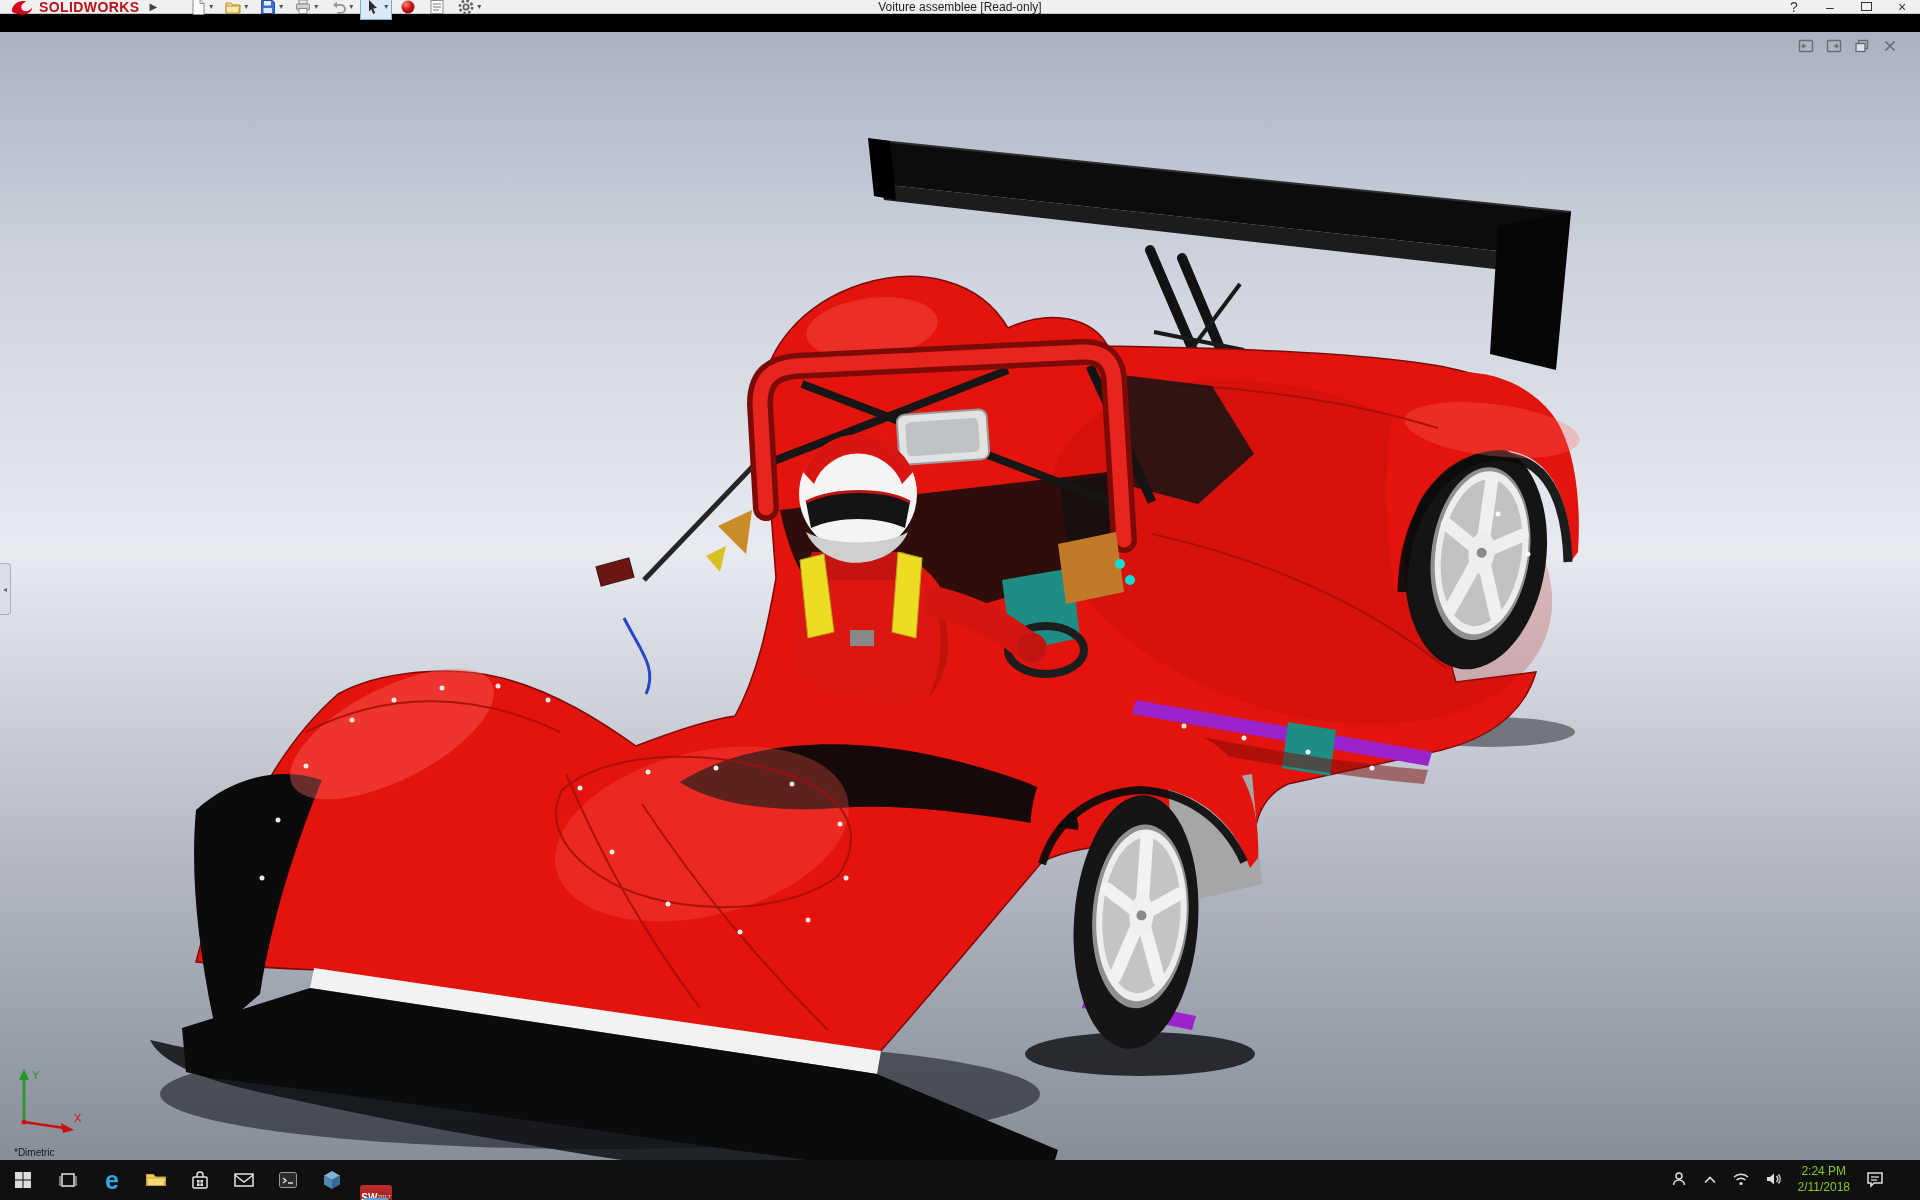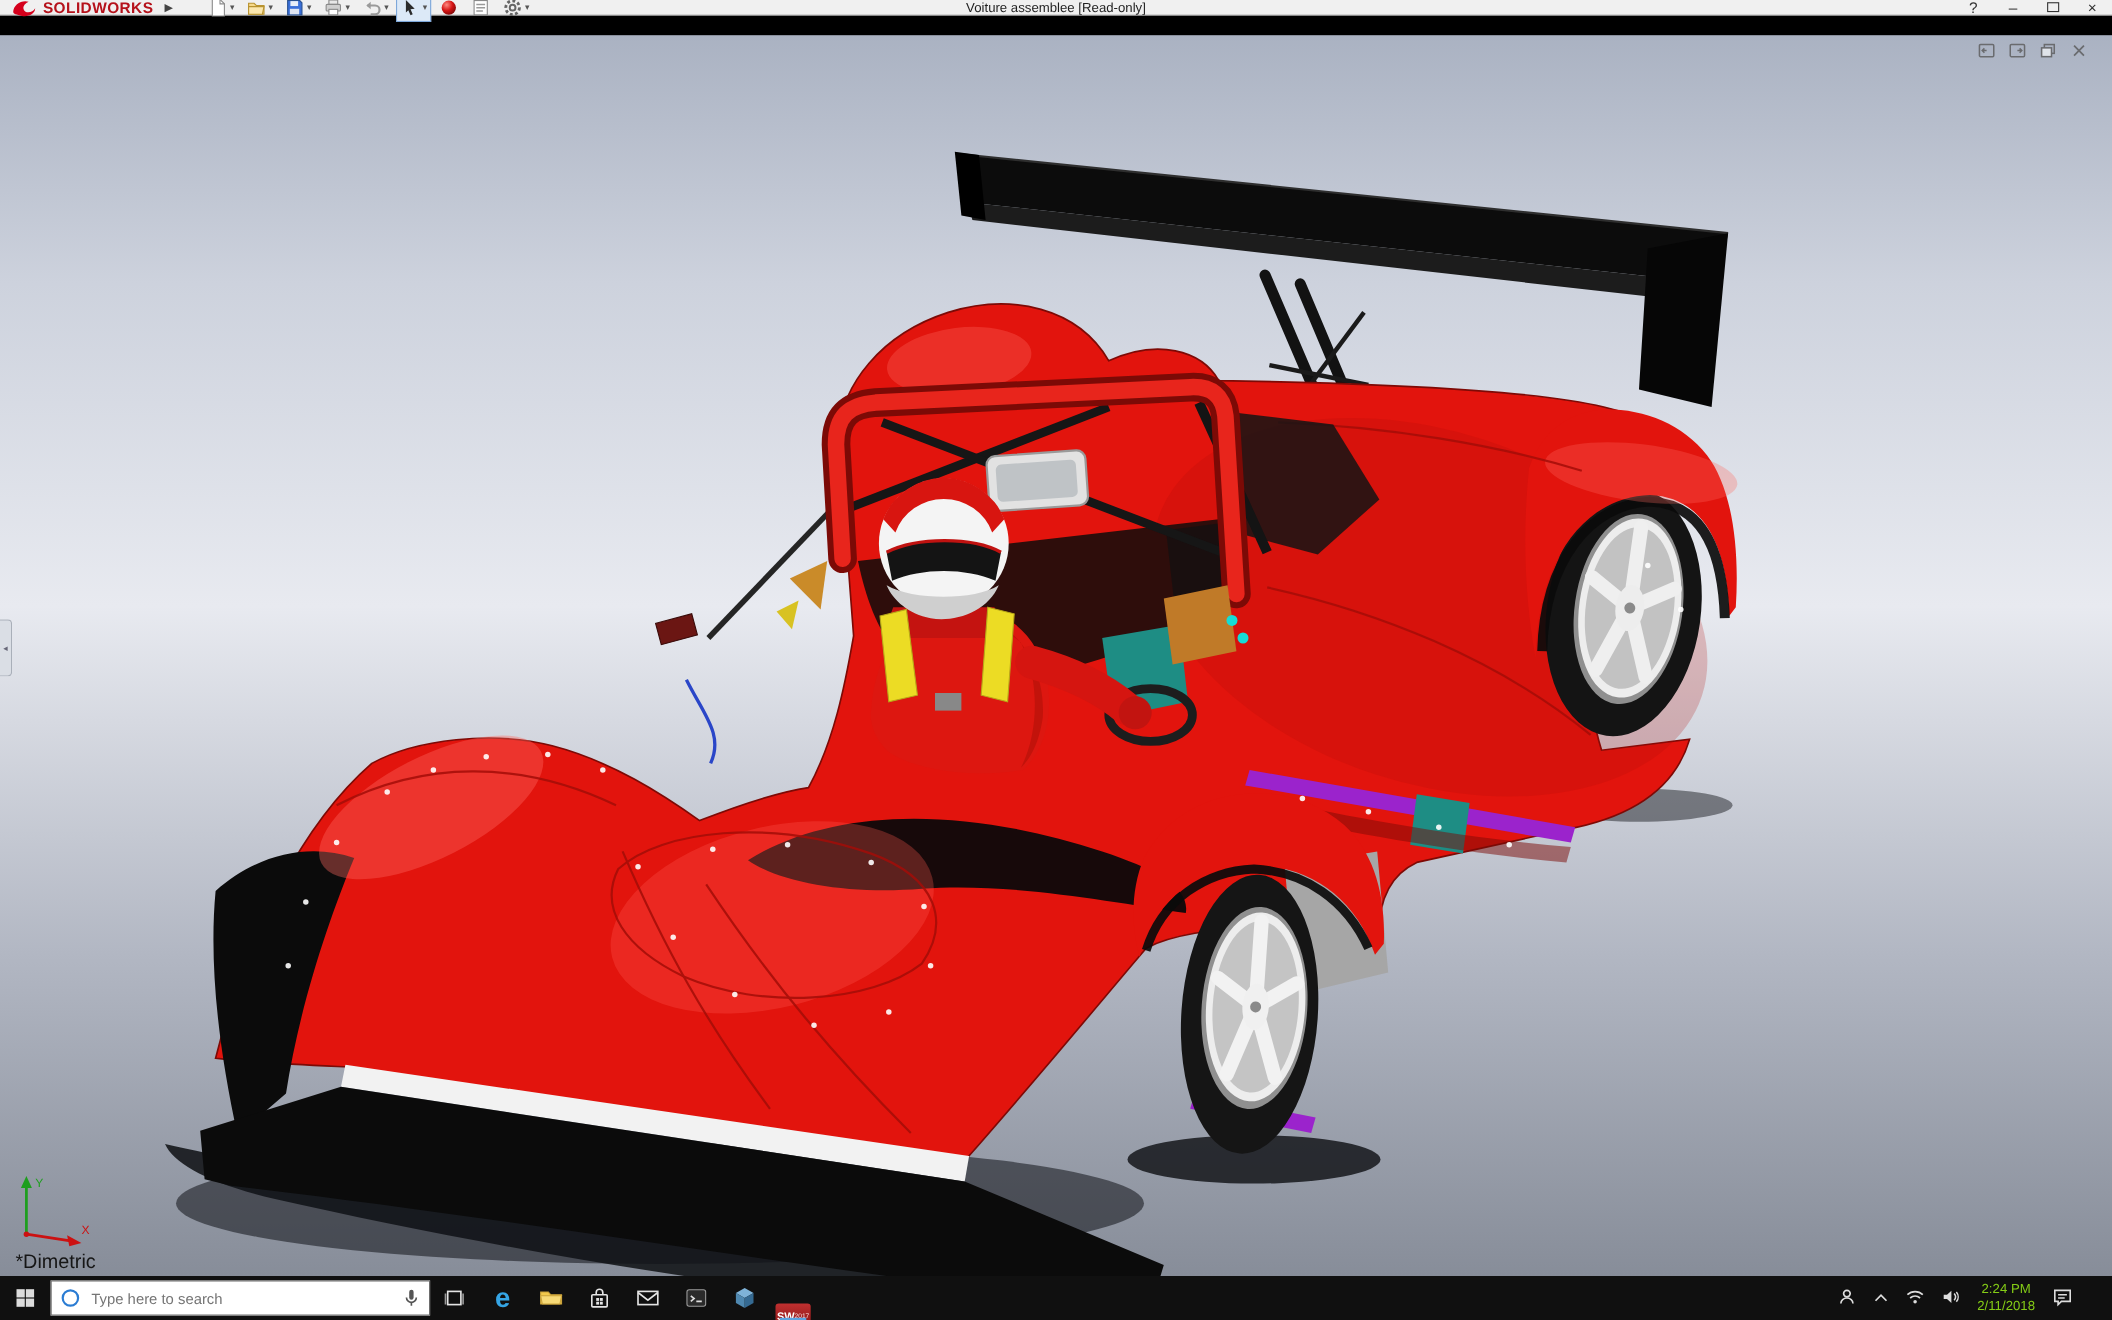--- a/index.html
+++ b/index.html
@@ -50,21 +50,21 @@
 
   .pane-controls { position:absolute; top:6px; right:22px; display:flex; gap:12px; }
   .pc { background:none; border:none; padding:0; opacity:.8; cursor:default; }
 
   .left-handle {
     position:absolute; left:0; top:531px; width:11px; height:52px;
     background:#dadee5; border:1px solid #a9afb9; border-left:none;
     border-radius:0 4px 4px 0; display:flex; align-items:center; justify-content:center;
     font-size:8px; color:#667;
   }
-  .view-label { position:absolute; left:14px; bottom:2px; font-size:18px; color:#161616; }
+  .view-label { position:absolute; left:14px; bottom:2px; font-size:10px; color:#161616; }
   .triad { position:absolute; left:8px; bottom:24px; }
 
   
   .taskbar {
     position:absolute; left:0; right:0; bottom:0; height:40px;
     background:var(--taskbar-bg,#101010);
     display:flex; align-items:center; z-index:40;
   }
   .tb-start { width:46px; height:40px; display:flex; align-items:center; justify-content:center; background:none; border:none; cursor:default; }
   .search {
@@ -405,31 +405,20 @@
   <footer class="taskbar">
     <button class="tb-start">
       <svg width="18" height="18" viewBox="0 0 18 18">
         <rect x="1" y="1" width="7.5" height="7.5" fill="#dcdcdc"></rect>
           <rect x="9.5" y="1" width="7.5" height="7.5" fill="#dcdcdc"></rect>
         <rect x="1" y="9.5" width="7.5" height="7.5" fill="#dcdcdc"></rect>
           <rect x="9.5" y="9.5" width="7.5" height="7.5" fill="#dcdcdc"></rect>
       </svg>
     </button>
 
-    <div class="search">
-      <svg width="18" height="18" viewBox="0 0 18 18">
-        <circle cx="9" cy="9" r="7" fill="none" stroke="#2b7cd3" stroke-width="2"></circle>
-      </svg>
-      <input type="text" placeholder="Type here to search" style="">
-      <svg width="16" height="18" viewBox="0 0 16 18">
-        <rect x="6" y="1.5" width="4" height="9" rx="2" fill="#555"></rect>
-        <path d="M3.5,8.5 a4.5,4.5 0 0 0 9,0" fill="none" stroke="#555" stroke-width="1.5"></path>
-        <line x1="8" y1="13" x2="8" y2="16" stroke="#555" stroke-width="1.5"></line>
-      </svg>
-    </div>
 
     <button class="app">
       <svg width="20" height="20" viewBox="0 0 20 20">
         <rect x="4" y="4" width="12" height="12" fill="none" stroke="#e4e4e4" stroke-width="1.5"></rect>
         <path d="M2,6 L2,16 M18,6 L18,16" stroke="#9a9a9a" stroke-width="1.5"></path>
       </svg>
     </button>
     <button class="app">
       <span class="edge-glyph">e</span>
     </button>

